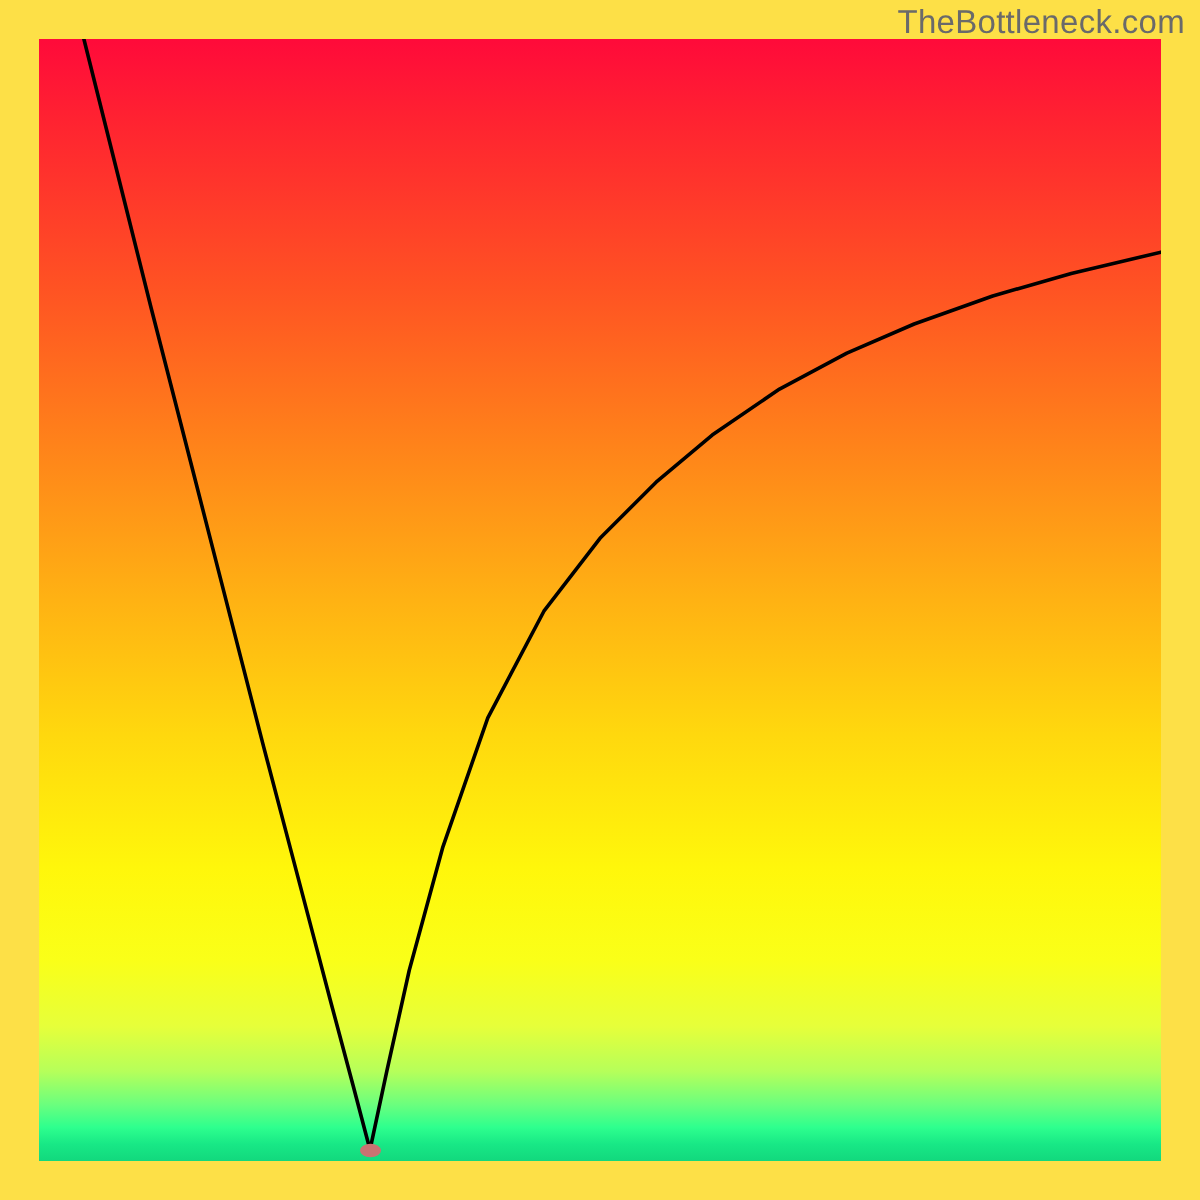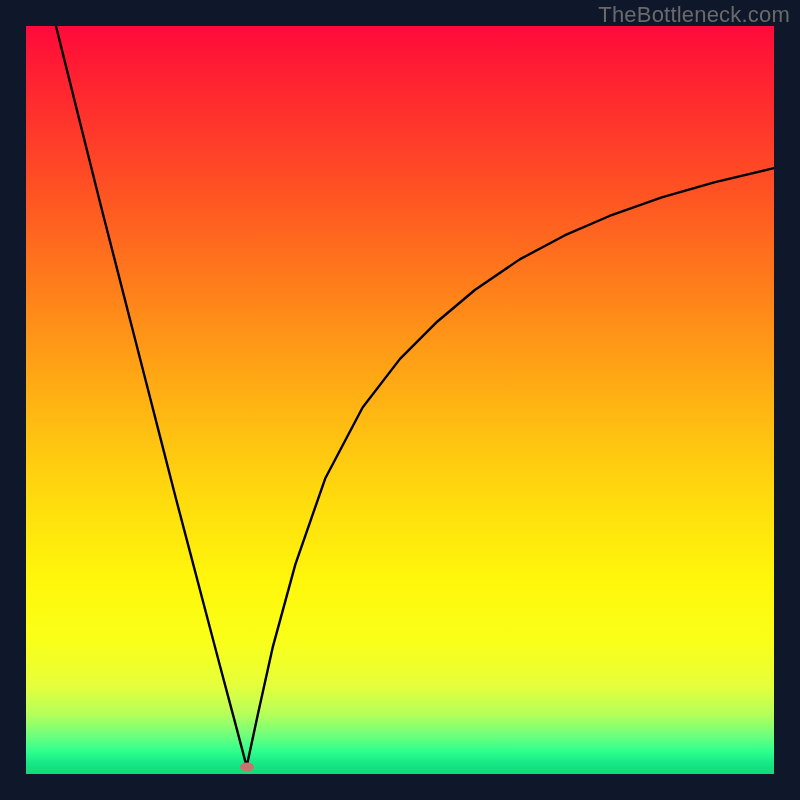--- a/index.html
+++ b/index.html
@@ -8,21 +8,21 @@
     width: 800px;
     height: 800px;
     background: #000;
     overflow: hidden;
     font-family: Arial, Helvetica, sans-serif;
   }
   .outer {
     position: relative;
     width: 800px;
     height: 800px;
-    background: #0f172a;
+    background: #fde047;
   }
   .watermark {
     position: absolute;
     top: 2px;
     right: 10px;
     font-size: 22px;
     font-weight: 500;
     color: #6a6a6a;
     letter-spacing: 0.2px;
     z-index: 5;

